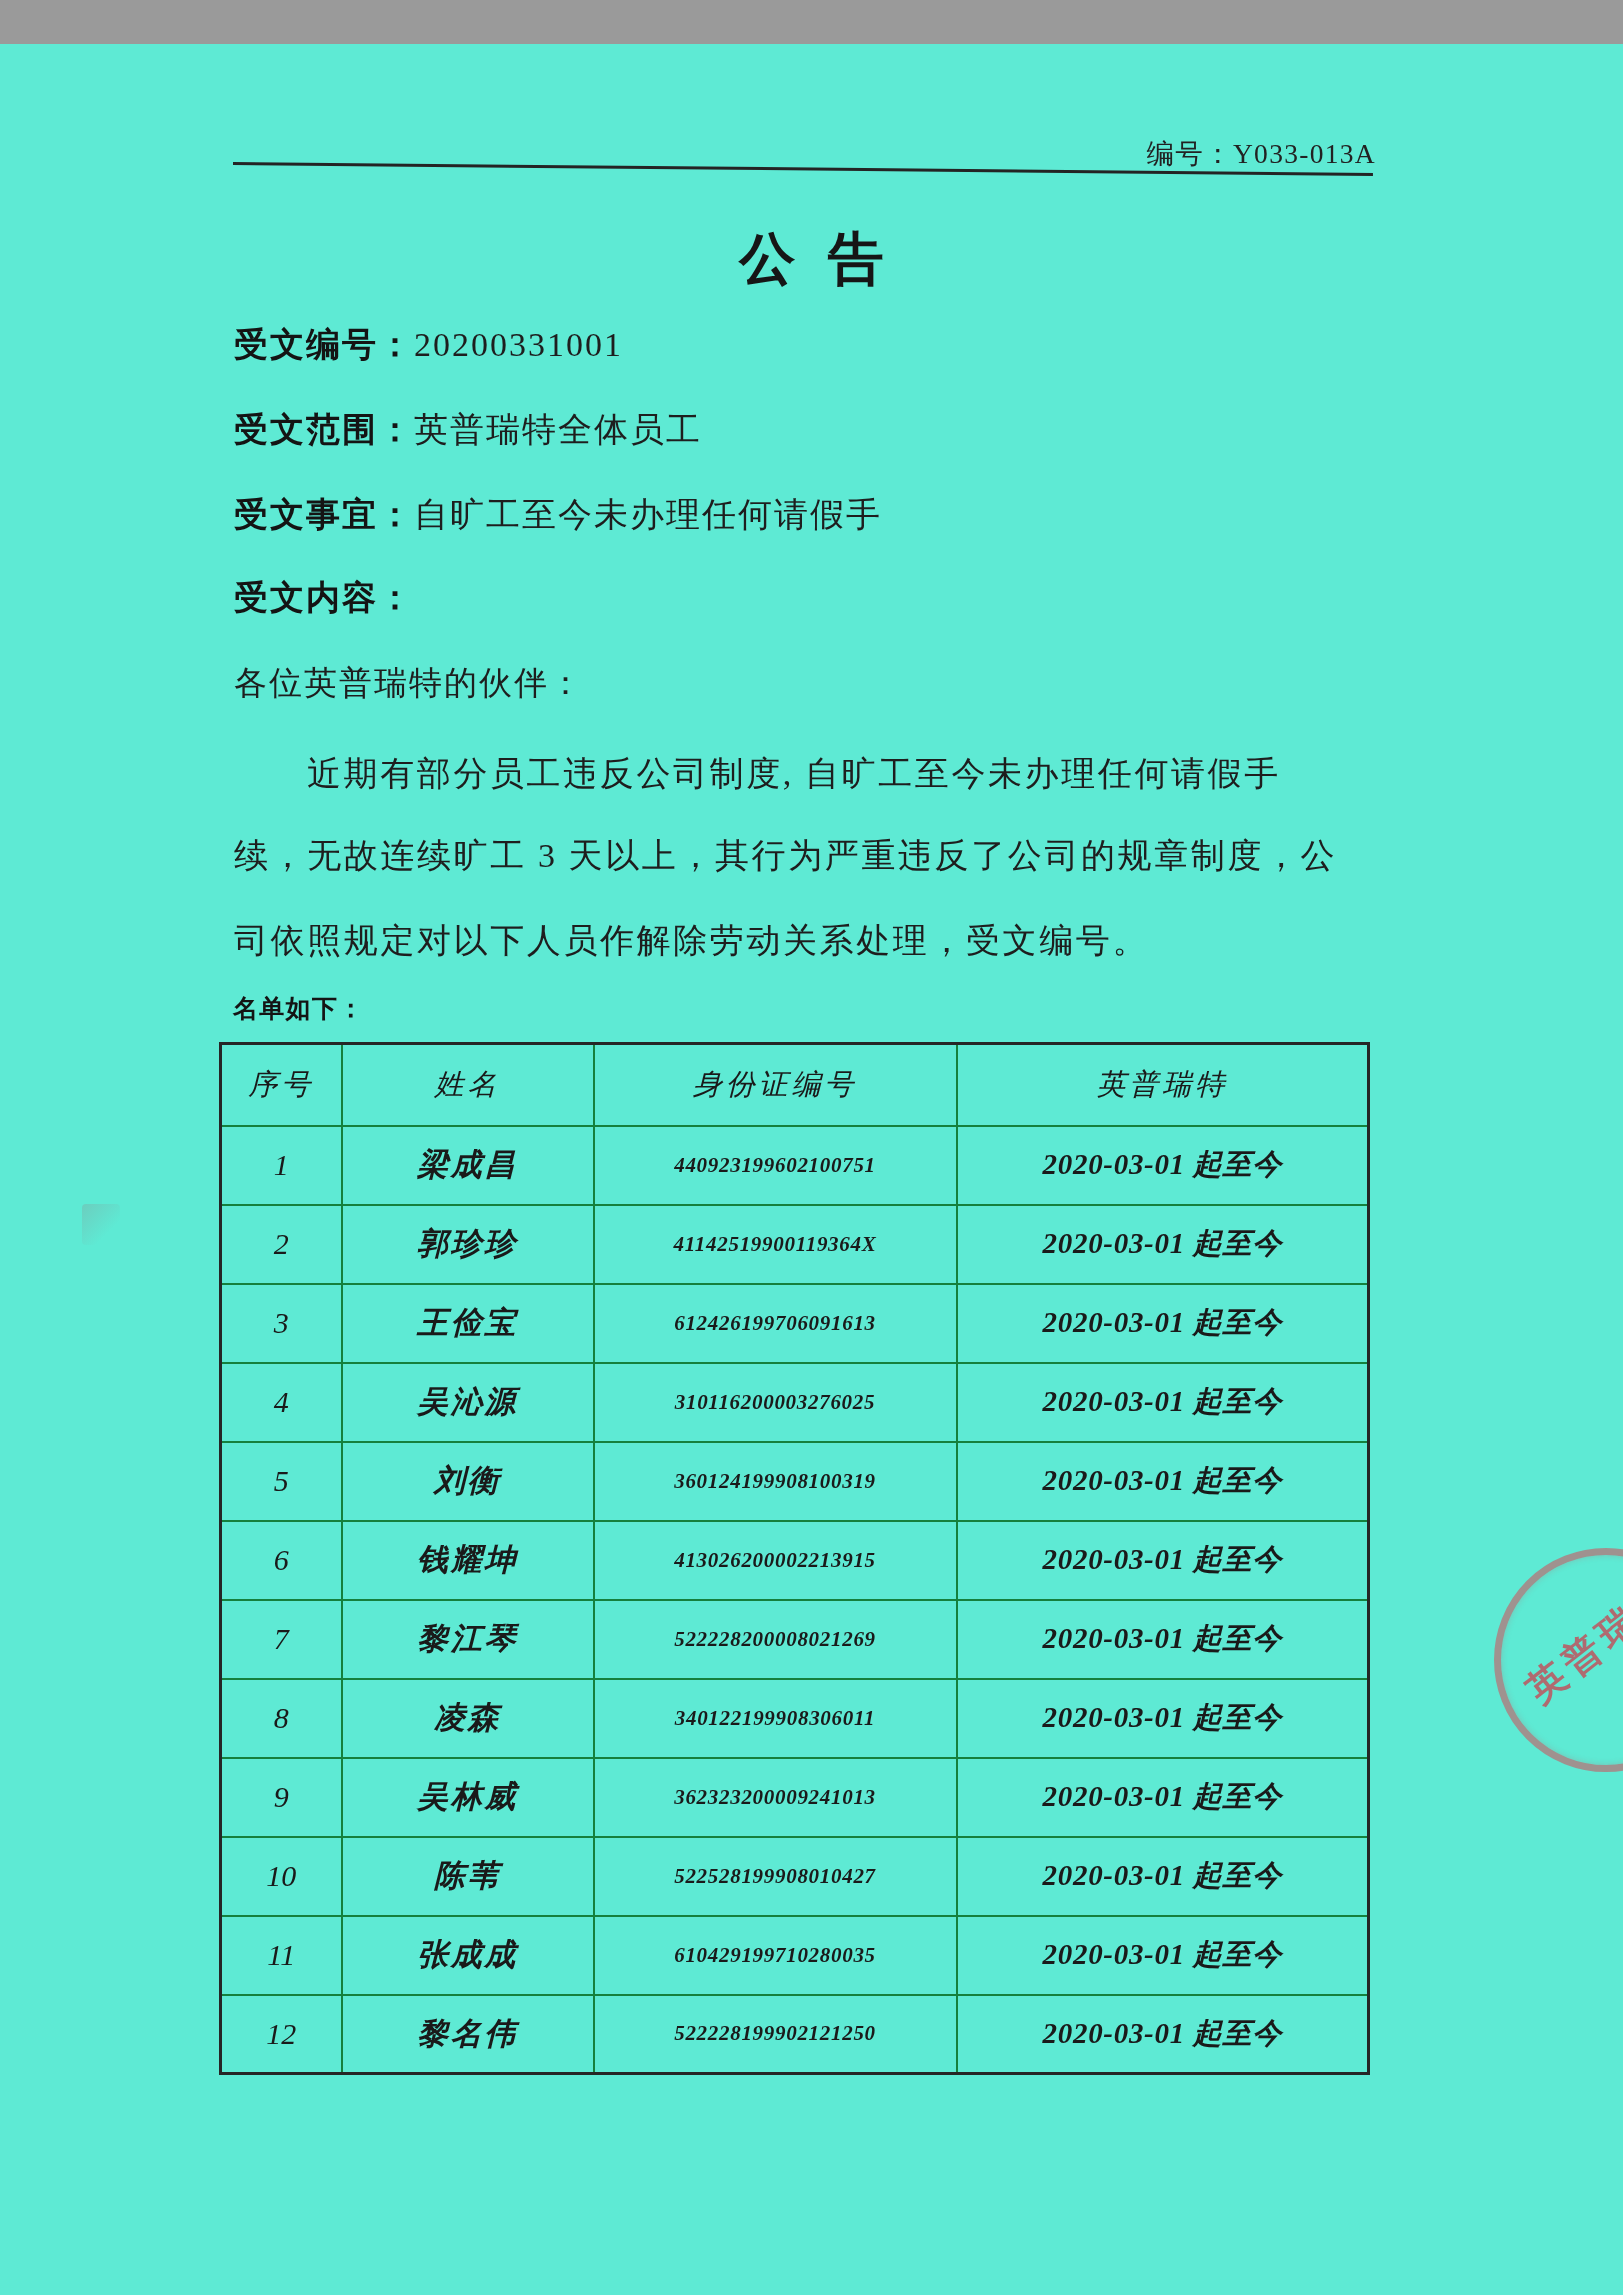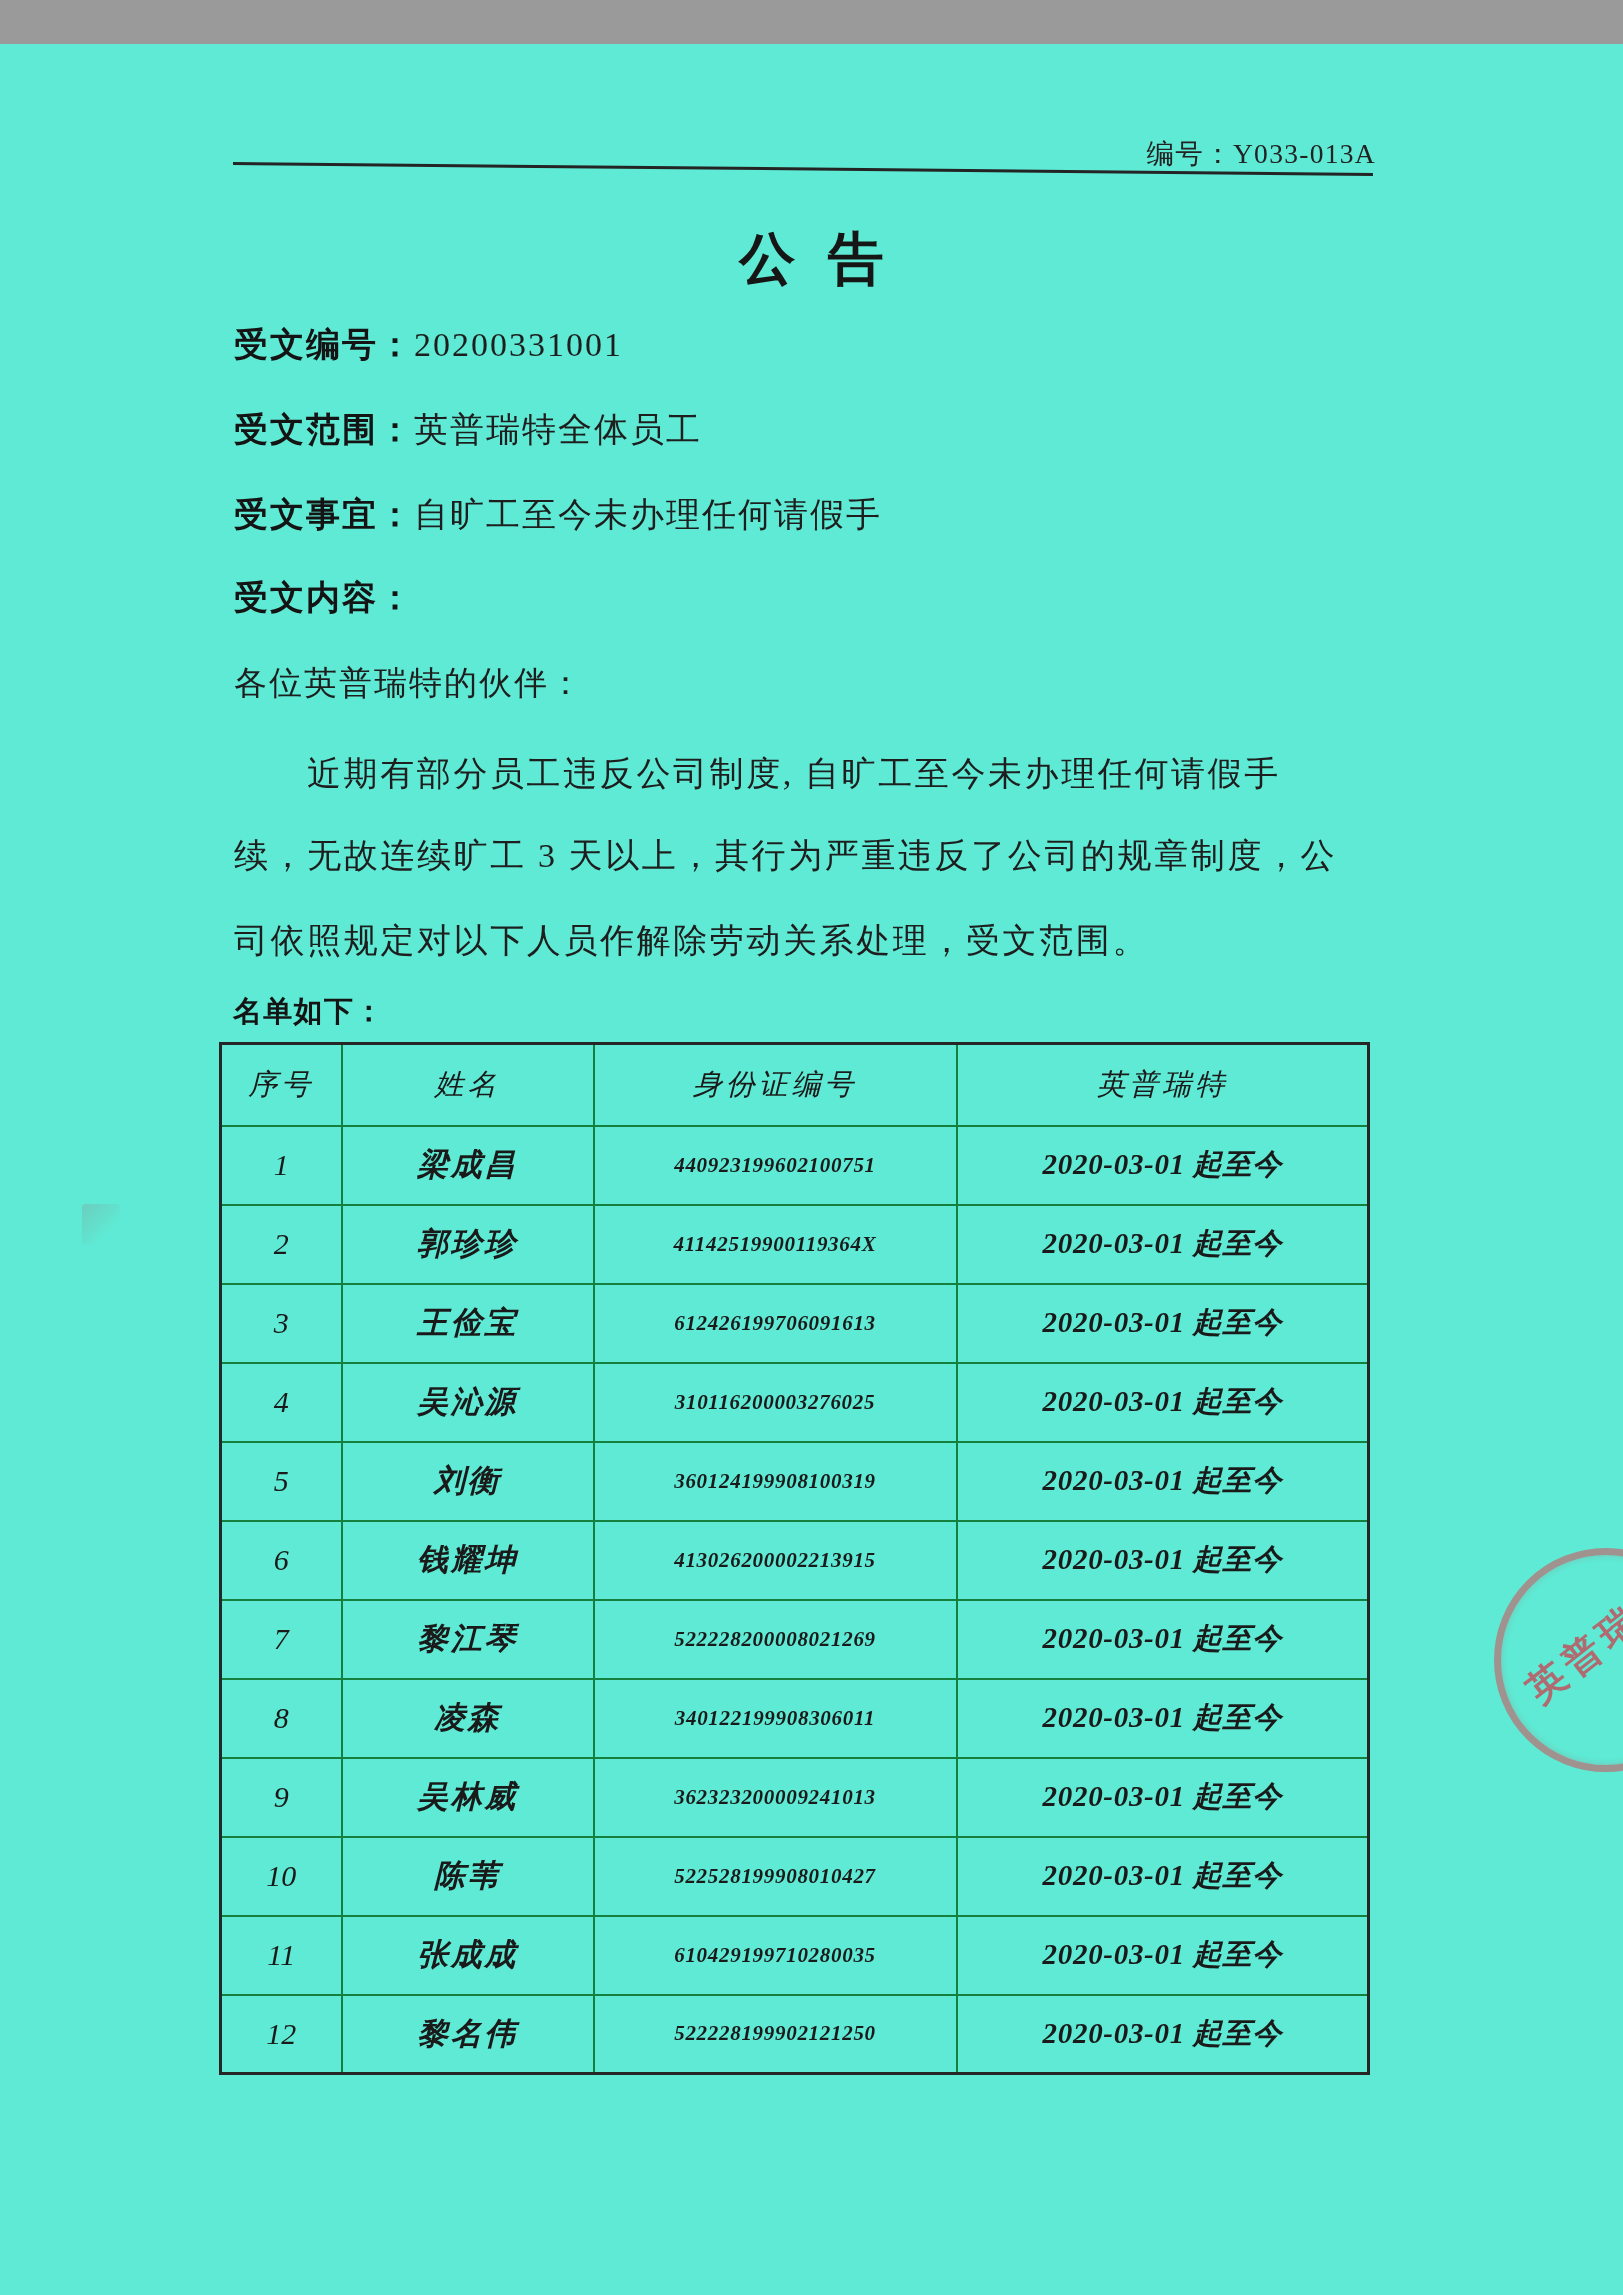--- a/index.html
+++ b/index.html
@@ -34,21 +34,21 @@
     position:absolute;left:234px;top:617px;
     font-size:33px;letter-spacing:2px;white-space:nowrap;color:#1e1e1e;
   }
   .bodyline{
     position:absolute;left:234px;width:1145px;
     font-size:34px;letter-spacing:2.6px;white-space:nowrap;color:#1e1e1e;
   }
   .l0{top:707px;padding-left:73px;} .l1{top:789px;} .l2{top:874px;}
   .list-intro{
     position:absolute;left:233px;top:948px;
-    font-size:29px;font-weight:bold;letter-spacing:1.3px;color:#141414;
+    font-size:25px;font-weight:bold;letter-spacing:1.3px;color:#141414;
   }
   table.roster{
     position:absolute;left:219px;top:998px;
     width:1149px;border-collapse:collapse;table-layout:fixed;
     border:3.3px solid #262626;
   }
   table.roster th,table.roster td{
     border:2px solid #15803d;text-align:center;vertical-align:middle;
     padding:0;color:#1a1a1a;font-style:italic;
   }
@@ -107,21 +107,21 @@
     <span class="flabel">受文事宜：</span><span class="fvalue">自旷工至今未办理任何请假手</span>
   </div>
   <div class="field f3">
     <span class="flabel">受文内容：</span><span class="fvalue"></span>
   </div>
 
   <div class="salutation">各位英普瑞特的伙伴：</div>
 
   <div class="bodyline l0">近期有部分员工违反公司制度, 自旷工至今未办理任何请假手</div>
   <div class="bodyline l1">续，无故连续旷工 3 天以上，其行为严重违反了公司的规章制度，公</div>
-  <div class="bodyline l2">司依照规定对以下人员作解除劳动关系处理，受文范围。</div>
+  <div class="bodyline l2">司依照规定对以下人员作解除劳动关系处理，受文编号。</div>
 
   <div class="list-intro">名单如下：</div>
 
   <table class="roster">
     <colgroup>
       <col style="width:121px">
         <col style="width:252px">
         <col style="width:363px">
         <col style="width:412px">
     </colgroup>

